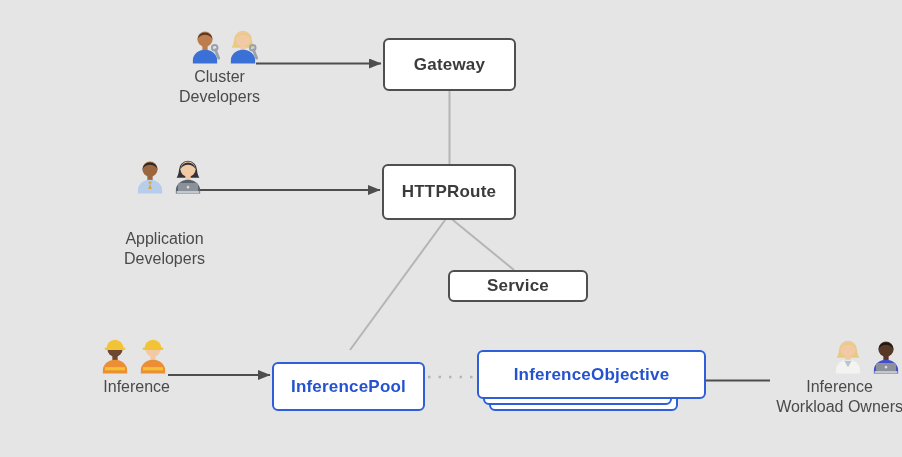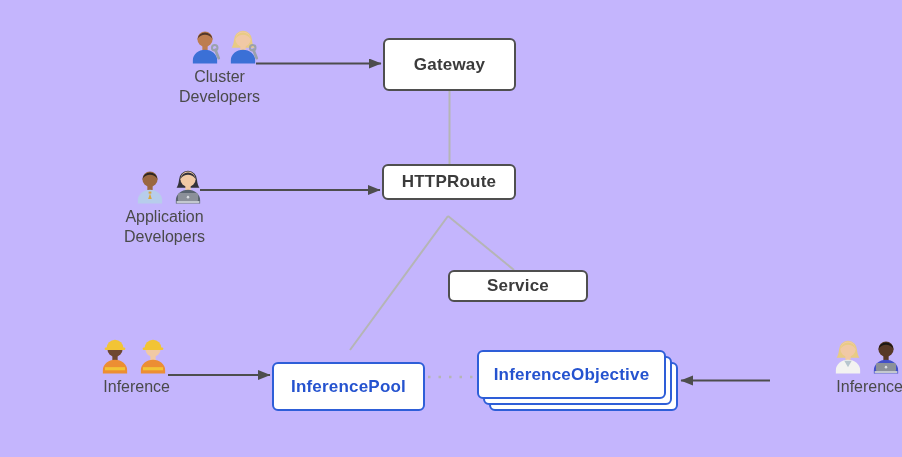--- a/index.html
+++ b/index.html
@@ -1,52 +1,52 @@
 <!DOCTYPE html>
 <html style="--dark-node-border: #4f4f4f; --dark-node-text: #3b3b3b; --blue-node-border: #2e5ed8; --blue-node-text: #2553cf; --connector-gray: #b5b5b5; --arrow-dark: #4d4d4d; --actor-label-text: #4a4a4a;"><head>
 <meta charset="utf-8">
 <style>
   html,body { margin:0; padding:0; background:#ffffff; }
   body { font-family:"Liberation Sans","DejaVu Sans",sans-serif; }
 
   .canvas {
-    position:relative; width:902px; height:457px; background:#c4b5fd; overflow:hidden;
+    position:relative; width:902px; height:457px; background:#e5e5e5; overflow:hidden;
   }
   .connectors { position:absolute; left:0; top:0; width:902px; height:457px; }
 
   .conn-gray  { stroke:var(--connector-gray,#b5b5b5); stroke-width:2; fill:none; }
   .conn-dotted{ stroke:var(--connector-gray,#a6a6a6); stroke-width:2.4; fill:none; stroke-dasharray:2.5 8; }
   .conn-arrow { stroke:var(--arrow-dark,#4d4d4d); stroke-width:2.2; fill:none; }
   .arrow-head { fill:var(--arrow-dark,#4d4d4d); }
 
   .node {
     position:absolute; display:flex; align-items:center; justify-content:center;
     background:#ffffff; border-radius:6px; box-sizing:border-box;
     font-weight:700; font-size:17px; letter-spacing:.2px;
   }
   .node.dark { border:2px solid var(--dark-node-border,#4f4f4f); color:var(--dark-node-text,#3b3b3b); }
   .node.blue { border:2.5px solid var(--blue-node-border,#2e5ed8); color:var(--blue-node-text,#2553cf); }
 
   .pos-gateway   { left:383px; top:38px;  width:133px; height:53px; }
-  .pos-httproute { left:382px; top:164px; width:134px; height:36px; }
+  .pos-httproute { left:382px; top:164px; width:134px; height:56px; }
   .pos-service   { left:448px; top:270px; width:140px; height:32px; }
   .pos-pool      { left:272px; top:350px; width:153px; height:49px;margin-top:12px; }
 
   .stack { position:absolute; left:477px; top:350px; width:202px; height:62px; }
   .stack-layer {
     position:absolute; width:189px; height:49px; background:#ffffff;
     border:2.5px solid var(--blue-node-border,#2e5ed8); border-radius:6px; box-sizing:border-box;
   }
   .stack-layer.l2 { left:12px; top:12px; }
   .stack-layer.l1 { left:6px;  top:6px;  }
-  .stack .front   { position:absolute; left:0; top:0; width:189px; height:49px; }
+  .stack .front   { position:absolute; left:0; top:0; width:229px; height:49px; }
 
   .actor { position:absolute; display:flex; flex-direction:column; align-items:flex-end; }
   .pos-cluster-operators  { left:110px; top:26px;  width:150px; }
-  .pos-app-developers     { left:55px;  top:166px; width:150px; }
+  .pos-app-developers     { left:55px;  top:156px; width:150px;gap:32px; }
   .pos-platform-owners    { left:10px;  top:336px; width:160px; }
   .pos-workload-owners    { left:733px; top:336px; width:170px; }
 
   .emoji-row { display:flex; gap:4px; align-items:flex-end; }
   .emoji { display:inline-block; width:34px; height:38px; }
   .emoji svg { display:block; }
 
   .actor-label {
     margin-top:3px; text-align:center; color:var(--actor-label-text,#4a4a4a);
     font-size:16px; line-height:20px; font-weight:400;
@@ -205,16 +205,17 @@
             <circle cx="16" cy="12.5" r="7.2" fill="#573826"></circle>
             <path d="M8.8,12.2 a7.3,7.3 0 0 1 14.4,0 c-2,-2.6 -4.4,-3.9 -7.2,-3.9 c-2.8,0 -5.2,1.3 -7.2,3.9 z" fill="#1b1714"></path>
             <rect x="6.5" y="25.5" width="19" height="8" rx="1.5" fill="#8b9099"></rect>
             <circle cx="16" cy="29.5" r="1.2" fill="#d8dce1"></circle>
             <rect x="5" y="33.2" width="22" height="2" rx="1" fill="#c3c8cf"></rect>
           </svg>
         </span>
     </div>
     <div class="actor-label">
       <div>Inference</div>
+      <div>Workload Owners</div>
     </div>
   </div>
 
 </div>
 
 </body></html>

